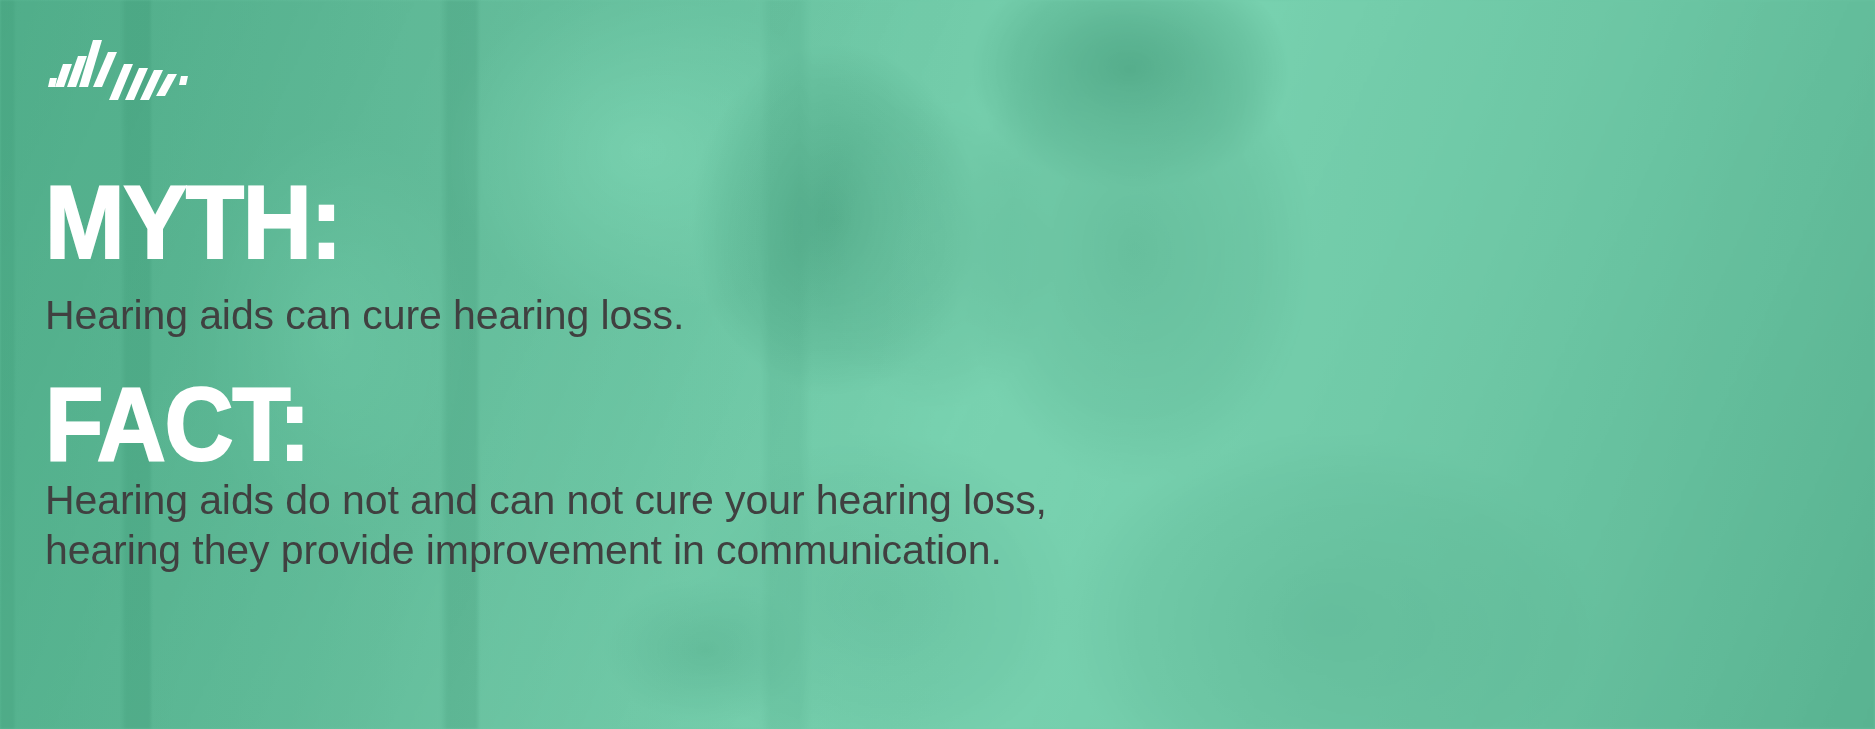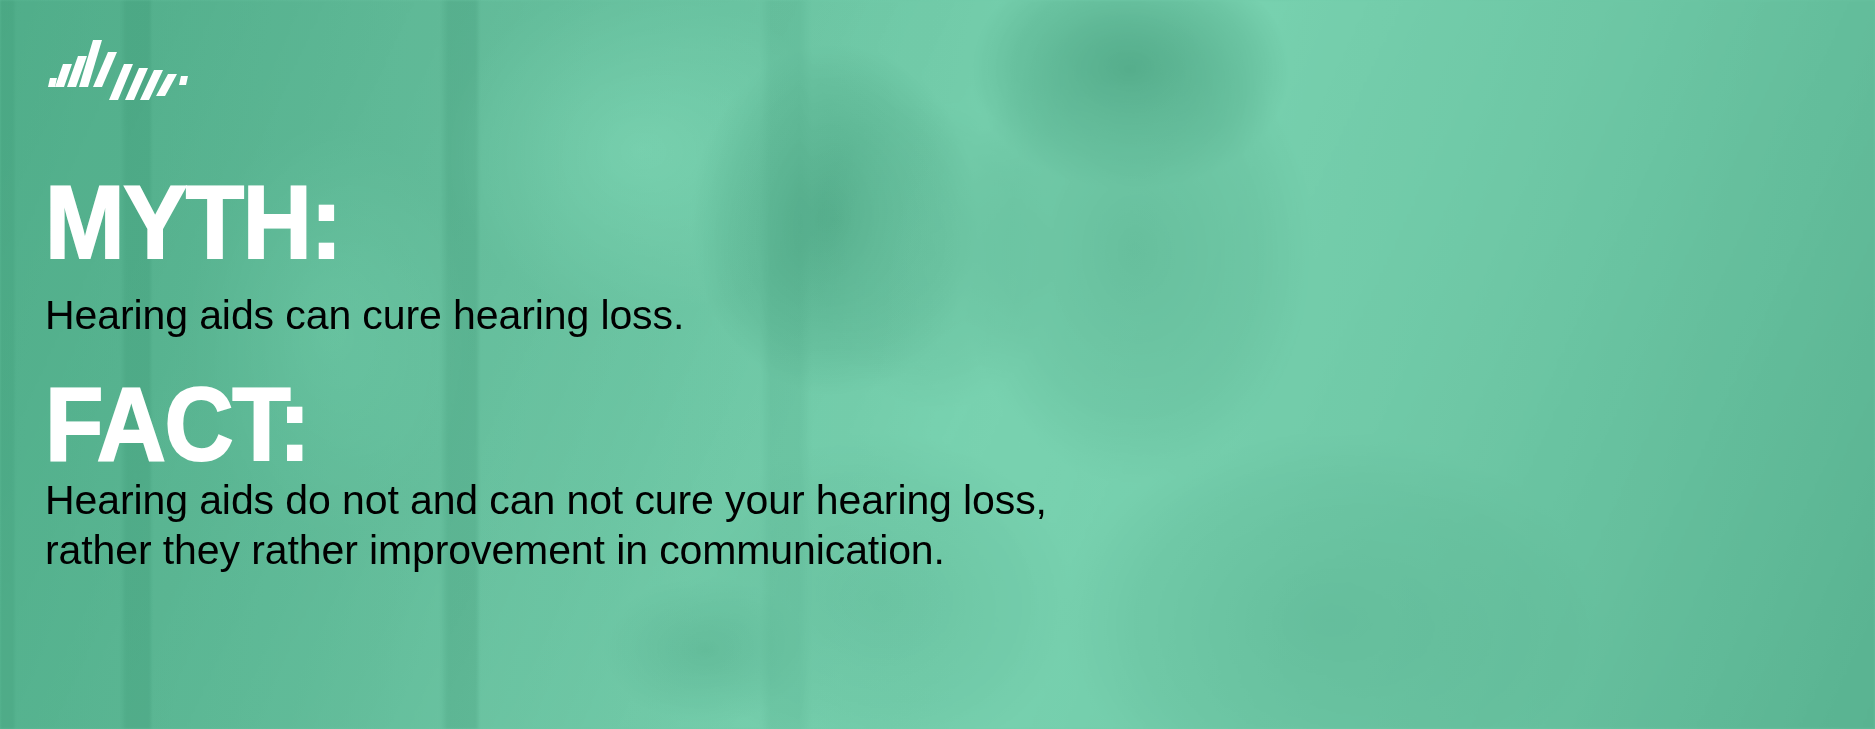--- a/index.html
+++ b/index.html
@@ -124,21 +124,21 @@
     line-height: 0.90;
     letter-spacing: -1.5px;
     transform: scaleX(0.92);
     transform-origin: left center;
     margin: 0;
     text-shadow: 0 0 1px rgba(255,255,255,0.65);
     -webkit-text-stroke: 2.0px #ffffff;
   }
 
   .sub {
-    color: #000000;
+    color: #404040;
     font-family: "Liberation Sans", sans-serif;
     font-weight: 400;
     font-size: 41px;
     line-height: 1.22;
     letter-spacing: -0.1px;
     margin: 0;
   }
 
   .myth-head  { margin-top: 0px; }
   .myth-sub   { margin-top: 20px; }
@@ -181,17 +181,17 @@
   <div class="content">
 
     <h1 class="head myth-head">MYTH:</h1>
 
     <p class="sub myth-sub">Hearing aids can cure hearing loss.</p>
 
     <h1 class="head fact-head">FACT:</h1>
 
     <p class="sub fact-body">
       <span class="l1">Hearing aids do not and can not cure your hearing loss,</span>
-      <span class="l2">rather they rather improvement in communication.</span>
+      <span class="l2">hearing they provide improvement in communication.</span>
     </p>
 
   </div>
 </div>
 
 </body></html>

